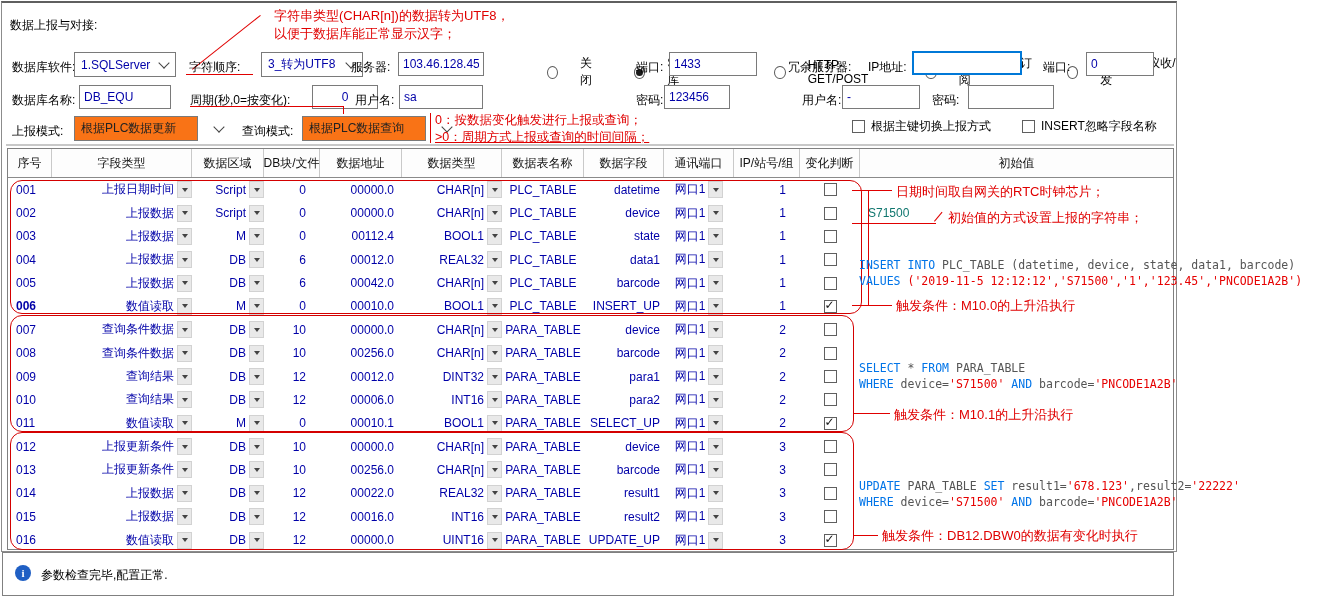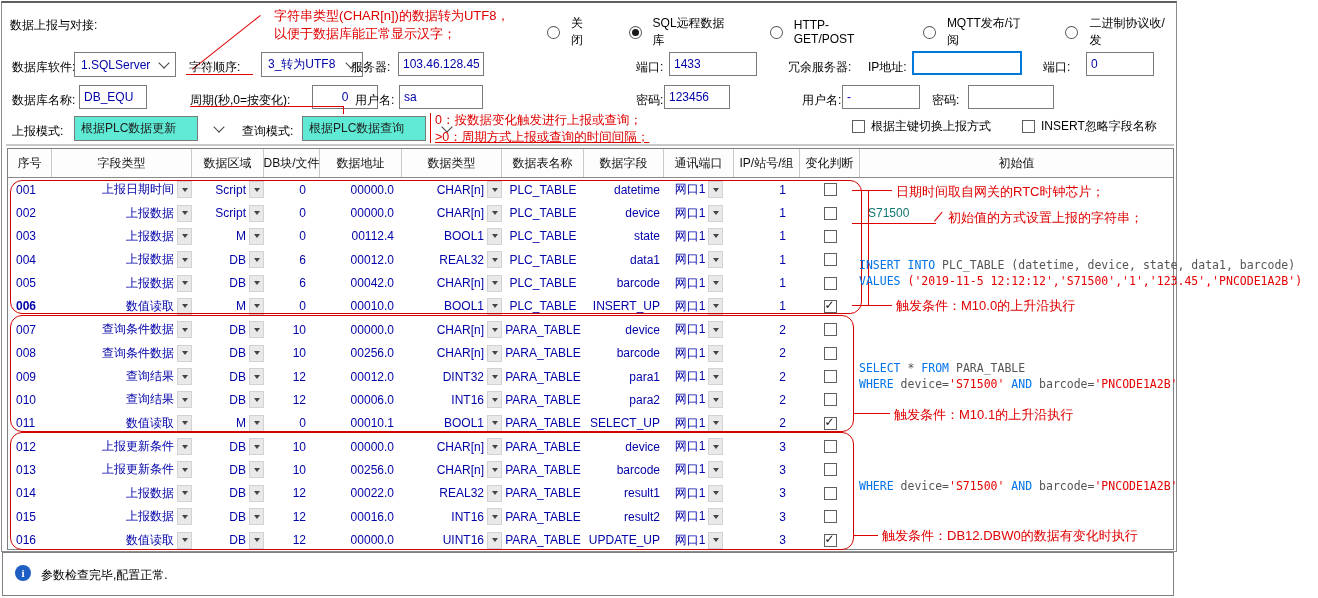--- a/index.html
+++ b/index.html
@@ -8,27 +8,27 @@
   .panel{position:absolute;left:1px;top:1px;width:1174px;height:548px;background:#fff;
     border:1px solid #8c8c8c;border-top:2px solid #5f5f5f;}
   .lbl{position:absolute;font-size:12px;color:#000;white-space:nowrap;}
   .rnote{position:absolute;font-size:13px;color:#E00000;white-space:nowrap;}
   .input{position:absolute;height:24px;border:1px solid #7a7a7a;background:#fff;color:#0000A8;
     font-size:12px;font-family:inherit;padding:0 4px;box-sizing:border-box;outline:none;}
   .input.center{text-align:center;}
   .input.focus{border:2px solid #0078D7;}
   .combo{position:absolute;height:25px;border:1px solid #7a7a7a;background:#fff;display:flex;
     align-items:center;justify-content:space-between;padding:0 7px 0 6px;box-sizing:border-box;cursor:default;}
-  .combo.gray{background:#5eead4;gap:39px;}
+  .combo.gray{background:#f97316;gap:39px;}
   .combo .cv{font-size:12px;color:#0000A8;white-space:nowrap;}
   .combo.gray .cv{color:#222;}
   .chev{width:7px;height:7px;border-right:1.6px solid #444;border-bottom:1.6px solid #444;
     transform:rotate(45deg);margin-top:-4px;flex:0 0 auto;}
   .radio-group{position:absolute;left:545px;top:12px;display:flex;gap:34px;align-items:center;}
-  .radio-item{display:flex;align-items:center;gap:11px;cursor:default;}
+  .radio-item{display:flex;align-items:center;gap:22px;cursor:default;margin-top:40px;}
   .rcirc{width:13px;height:13px;border:1px solid #5a5a5a;border-radius:50%;background:#fff;
     display:flex;align-items:center;justify-content:center;box-sizing:border-box;}
   .rdot{width:7px;height:7px;border-radius:50%;background:#1a1a1a;}
   .cbox{width:13px;height:13px;border:1px solid #5f5f5f;background:#fff;position:relative;box-sizing:border-box;}
   .cbox .mk{position:absolute;left:0px;top:-3px;font-size:12px;color:#111;}
   .ckitem{position:absolute;display:flex;align-items:center;gap:6px;}
   .rline{position:absolute;background:#E00000;}
   .routline{position:absolute;border:1px solid #d40000;border-radius:12px;}
   .diag{position:absolute;height:1px;background:#E00000;transform-origin:0 0;}
   
@@ -113,21 +113,21 @@
     <input class="input" style="left: 396px; top: 49px; width: 86px;" value="103.46.128.45">
     <span class="lbl" style="left:634px;top:56px;">端口:</span>
     <input class="input" style="left: 667px; top: 49px; width: 88px;" value="1433">
     <span class="lbl" style="left:786px;top:56px;">冗余服务器:</span>
     <span class="lbl" style="left:866px;top:56px;">IP地址:</span>
     <input class="input focus" style="left: 910px; top: 48px; width: 110px;" value="">
     <span class="lbl" style="left:1041px;top:56px;">端口:</span>
     <input class="input" style="left: 1084px; top: 49px; width: 68px;" value="0">
 
     <span class="lbl" style="left:10px;top:89px;">数据库名称:</span>
-    <input class="input" style="left: 77px; top: 82px; width: 68px;" value="DB_EQU">
+    <input class="input" style="left: 77px; top: 82px; width: 92px;" value="DB_EQU">
     <span class="lbl" style="left:188px;top:89px;">周期(秒,0=按变化):</span>
     <input class="input center" style="left: 310px; top: 82px; width: 66px;" value="0">
     <span class="lbl" style="left:353px;top:89px;">用户名:</span>
     <input class="input" style="left: 397px; top: 82px; width: 84px;" value="sa">
     <span class="lbl" style="left:634px;top:89px;">密码:</span>
     <input class="input" style="left: 662px; top: 82px; width: 66px;" value="123456">
     <span class="lbl" style="left:800px;top:89px;">用户名:</span>
     <input class="input" style="left: 840px; top: 82px; width: 78px;" value="-">
     <span class="lbl" style="left:930px;top:89px;">密码:</span>
     <input class="input" style="left: 966px; top: 82px; width: 86px;" value="">
@@ -586,20 +586,21 @@
         <div><span class="kw">INSERT INTO </span><span class="id">PLC_TABLE (datetime, device, state, data1, barcode)</span></div>
         <div><span class="kw">VALUES </span><span class="str">('2019-11-5 12:12:12','S71500','1','123.45','PNCODE1A2B')</span></div>
       </div>
     <span class="rnote" style="left:894px;top:294px;">触发条件：M10.0的上升沿执行</span>
     <div class="sql" style="left:857px;top:357px;" id="sql-select">
         <div><span class="kw">SELECT </span><span class="id">* </span><span class="kw">FROM </span><span class="id">PARA_TABLE</span></div>
         <div><span class="kw">WHERE </span><span class="id">device=</span><span class="str">'S71500'</span><span class="id"> </span><span class="kw">AND</span><span class="id"> barcode=</span><span class="str">'PNCODE1A2B'</span></div>
       </div>
     <span class="rnote" style="left:892px;top:403px;">触发条件：M10.1的上升沿执行</span>
     <div class="sql" style="left:857px;top:475px;" id="sql-update">
+        <div><span class="kw">UPDATE </span><span class="id">PARA_TABLE </span><span class="kw">SET </span><span class="id">result1=</span><span class="str">'678.123'</span><span class="id">,result2=</span><span class="str">'22222'</span></div>
         <div><span class="kw">WHERE </span><span class="id">device=</span><span class="str">'S71500'</span><span class="id"> </span><span class="kw">AND</span><span class="id"> barcode=</span><span class="str">'PNCODE1A2B'</span></div>
       </div>
     <span class="rnote" style="left:880px;top:524px;">触发条件：DB12.DBW0的数据有变化时执行</span>
   </div>
 
   <div class="statusbar">
     <span class="iicon">i</span>
     <span class="lbl" style="left:38px;top:14px;">参数检查完毕,配置正常.</span>
   </div>
 </div>

